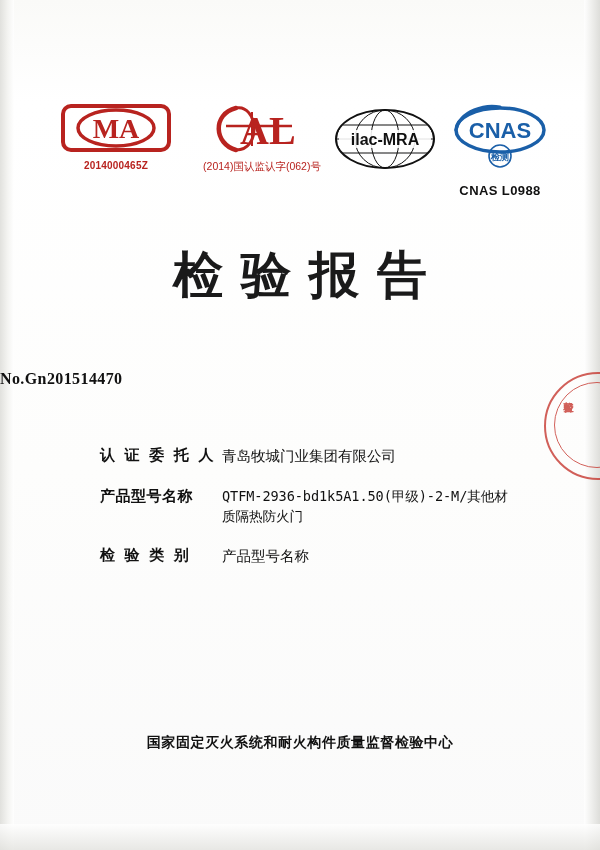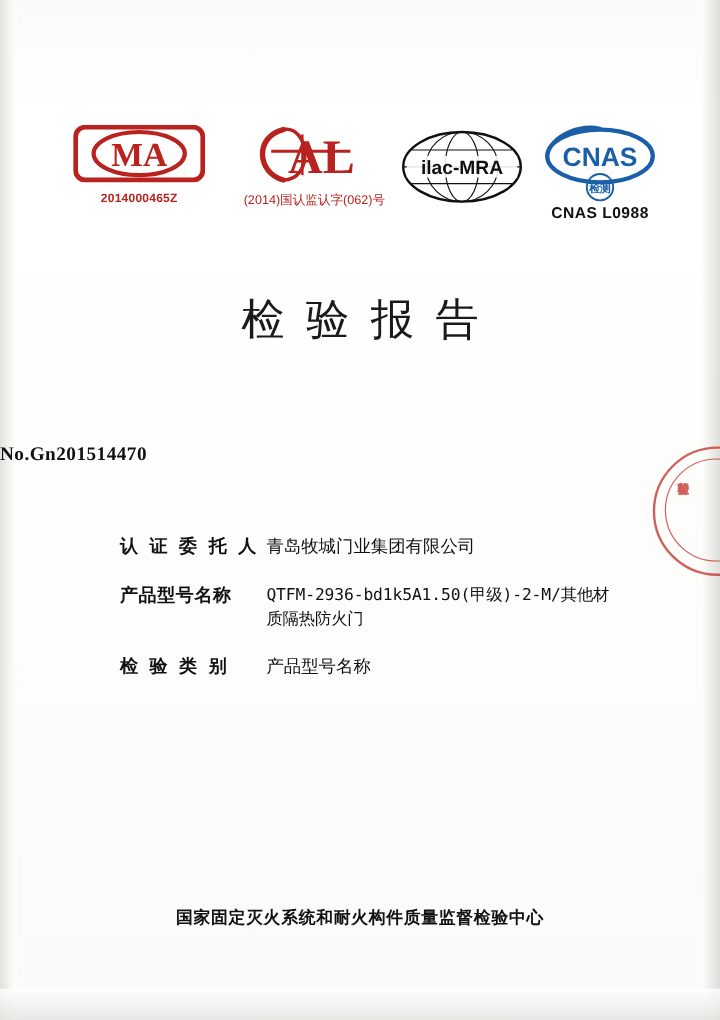--- a/index.html
+++ b/index.html
@@ -92,38 +92,38 @@
     font-weight: normal;
     color: #b8231f;
   }
   
   .logo-ilac { left: 330px; top: 4px; width: 110px; }
   .ilac-mark { width: 104px; height: 62px; margin: 0 auto; }
   
   .logo-cnas { left: 436px; top: 0px; width: 128px; }
   .cnas-mark { width: 116px; height: 64px; margin: 0 auto; }
   .cnas-caption {
-    margin-top: 2px;
+    margin-top: 15px;
     font-family: "Liberation Sans", sans-serif;
     font-size: 13px;
     font-weight: bold;
     color: #111;
     letter-spacing: .4px;
   }
 
   
   .doc-title {
     position: absolute;
     top: 242px;
     left: 0;
     width: 600px;
     text-align: center;
     font-family: "DejaVu Sans", sans-serif;
-    font-weight: normal;
-    font-size: 36px;
+    font-weight: bold;
+    font-size: 50px;
     letter-spacing: 18px;
     text-indent: 18px;
     color: #1a1a1a;
   }
   .doc-number {
     position: absolute;
     top: 370px;
     left: 0;
     width: 600px;
     text-align: left;
@@ -169,21 +169,21 @@
   }
   .field-value.mono {
     font-family: "DejaVu Sans Mono", monospace;
     font-size: 13.6px;
     letter-spacing: -0.1px;
   }
 
   
   .footer {
     position: absolute;
-    bottom: 76px;
+    bottom: 98px;
     left: 0;
     width: 600px;
     text-align: center;
     font-family: "DejaVu Sans", sans-serif;
     font-weight: bold;
     font-size: 14px;
     color: #111;
     letter-spacing: .6px;
   }
 

